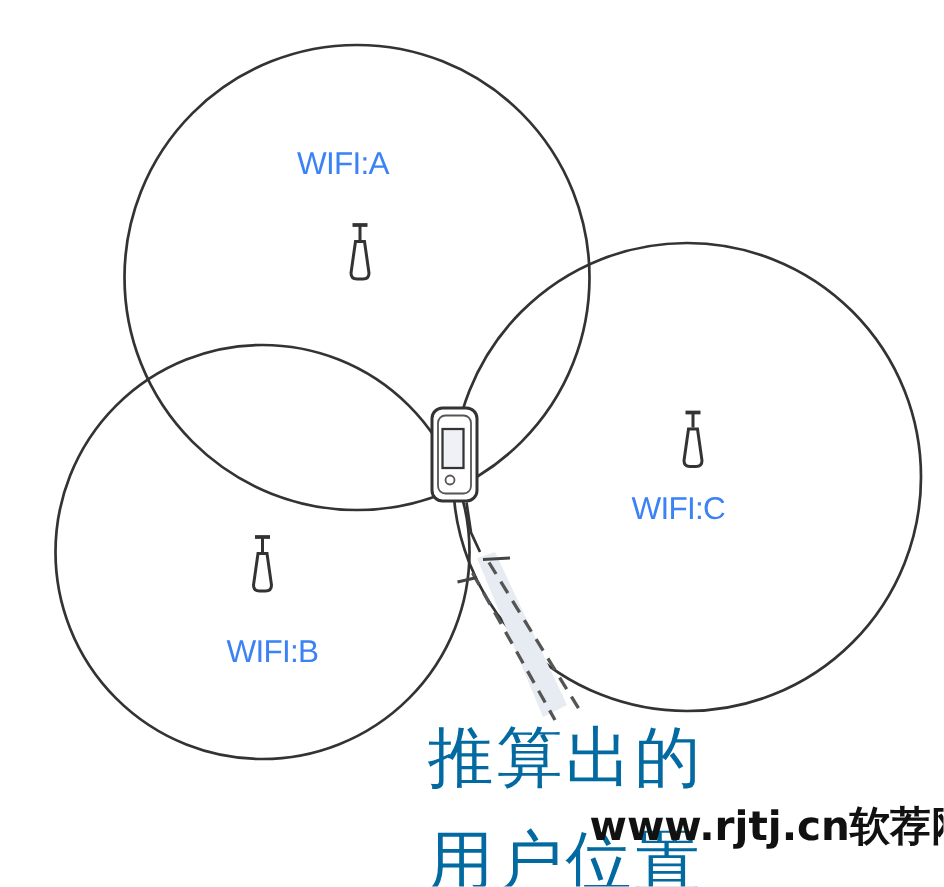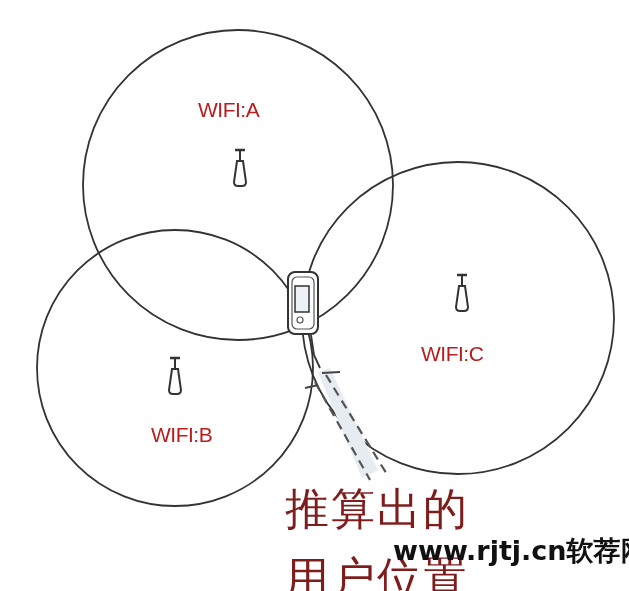--- a/index.html
+++ b/index.html
@@ -1,19 +1,19 @@
 <!DOCTYPE html>
 <html><head>
 <meta charset="utf-8">
 <style>
   html, body { margin: 0; padding: 0; background: #ffffff; }
   body { width: 629px; height: 591px; position: relative; overflow: hidden; font-family: "Liberation Sans", sans-serif; }
   svg { position: absolute; left: 0; top: 0; }
-  .wifi-label { position: absolute; font-family: "Liberation Sans", sans-serif; font-size: 21px; color: #b91c1c; letter-spacing: -0.5px; white-space: nowrap; }
-  .annot { position: absolute; font-family: Liberation Sans, sans-serif; font-size: 44px; color: #7f1d1d; letter-spacing: 2px; white-space: nowrap; line-height: 1; }
+  .wifi-label { position: absolute; font-family: "Liberation Sans", sans-serif; font-size: 21px; color: #3b82f6; letter-spacing: -0.5px; white-space: nowrap; }
+  .annot { position: absolute; font-family: Liberation Mono, monospace; font-size: 44px; color: #0369a1; letter-spacing: 2px; white-space: nowrap; line-height: 1; }
   .watermark { position: absolute; left: 393px; top: 533px; font-family: "DejaVu Sans", sans-serif; font-size: 27px; font-weight: bold; color: #111111; white-space: nowrap; background: rgba(255,255,255,0.0); }
 </style>
 </head>
 <body>
 
 <svg width="629" height="591" viewBox="0 0 629 591">
 
   <circle cx="238" cy="185" r="155" fill="none" stroke="#333" stroke-width="1.8"></circle>
   <circle cx="175" cy="368" r="138" fill="none" stroke="#333" stroke-width="1.8"></circle>
   <circle cx="458" cy="318" r="156" fill="none" stroke="#333" stroke-width="1.8"></circle>
@@ -47,18 +47,18 @@
   <g>
     <rect x="288" y="272" width="30" height="62" rx="7" ry="7" fill="#ffffff" stroke="#333" stroke-width="2"></rect>
     <rect x="292" y="277" width="22" height="52" rx="5" ry="5" fill="none" stroke="#555" stroke-width="1.2"></rect>
     <rect x="295" y="286" width="14" height="26" fill="#eef2f6" stroke="#333" stroke-width="1.5"></rect>
     <circle cx="300" cy="320" r="3" fill="none" stroke="#555" stroke-width="1.2"></circle>
   </g>
 </svg>
 
 <div class="wifi-label" style="left:198px; top:98px;">WIFI:A</div>
 <div class="wifi-label" style="left:151px; top:423px;">WIFI:B</div>
-<div class="wifi-label" style="left:421px; top:342px;">WIFI:C</div>
+<div class="wifi-label" style="left:421px; top:328px;">WIFI:C</div>
 
 <div class="annot" style="left:285px; top:487px;">推算出的</div>
 <div class="annot" style="left:285px; top:556px;">用户位置</div>
 
 <div class="watermark">www.rjtj.cn软荐网</div>
 
 </body></html>

